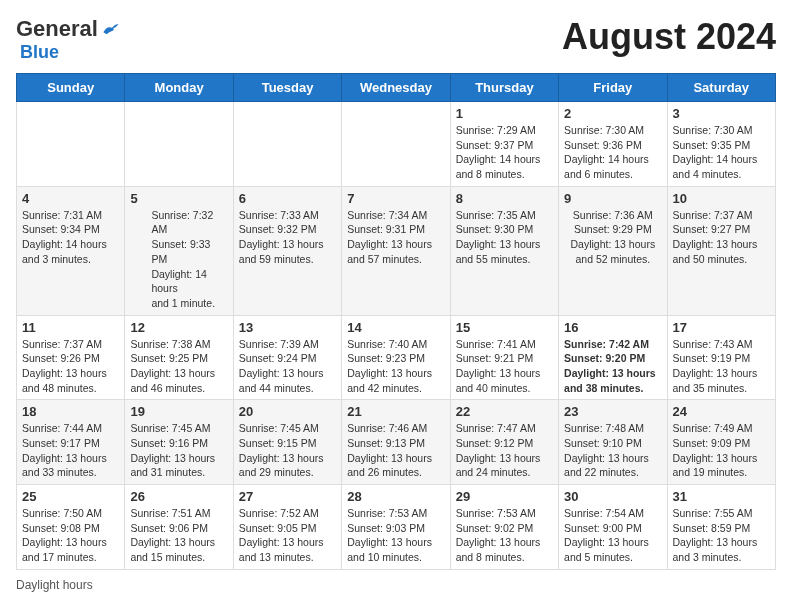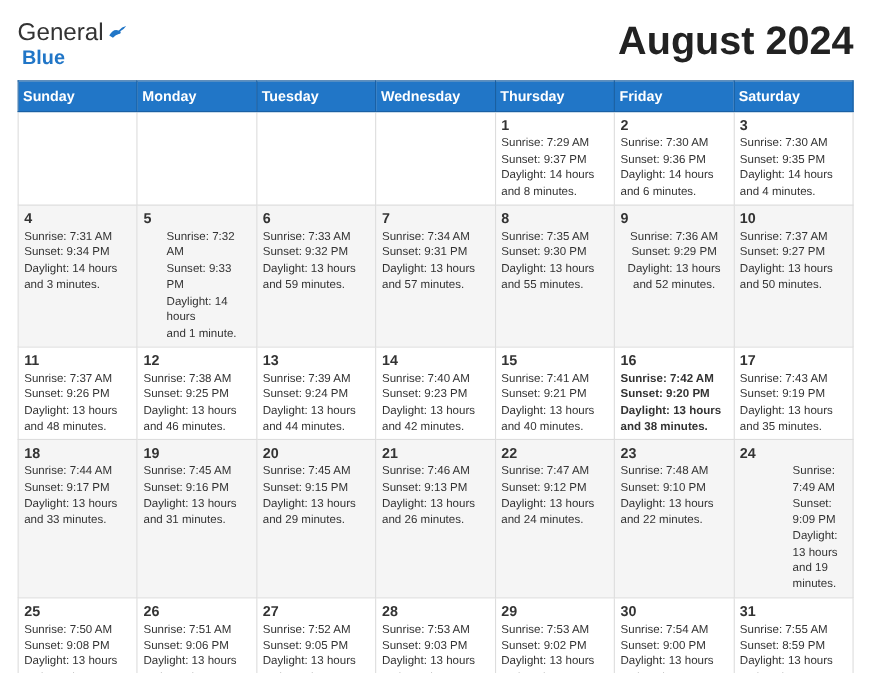--- a/index.html
+++ b/index.html
@@ -18,21 +18,21 @@
     }
     .logo {
       display: flex;
       flex-direction: column;
       align-items: flex-start;
     }
     .logo-text {
       display: flex;
       align-items: center;
       font-size: 22px;
-      font-weight: normal;
+      font-weight: bold;
       color: #333;
     }
     .logo-general { color: #333; }
     .logo-blue { color: #2176c7; }
     .logo-bird {
       width: 20px;
       height: 20px;
       margin-left: 2px;
     }
     .title-area {
@@ -49,21 +49,21 @@
     }
     .calendar {
       width: 100%;
       border-collapse: collapse;
     }
     .calendar th {
       background: #2176c7;
       color: #fff;
       font-size: 13px;
       padding: 6px 4px;
-      text-align: left;
+      text-align: center;
       border: 1px solid #1a5fa0;
     }
     .calendar td {
       border: 1px solid #ddd;
       vertical-align: top;
       padding: 4px 5px;
       width: 108px;
       min-height: 80px;
       background: #fff;
       font-size: 11px;
@@ -290,21 +290,21 @@
         </td>
         <td>
           <span class="day-number">23</span>
           <div class="day-info" style="white-space: pre-line;">Sunrise: 7:48 AM
 Sunset: 9:10 PM
 Daylight: 13 hours
 and 22 minutes.</div>
         </td>
         <td>
           <span class="day-number">24</span>
-          <div class="day-info" style="white-space: pre-line; margin-left: 48px;">Sunrise: 7:49 AM
+          <div class="day-info" style="white-space: pre-line;">Sunrise: 7:49 AM
 Sunset: 9:09 PM
 Daylight: 13 hours
 and 19 minutes.</div>
         </td>
       </tr>
       <tr>
         <td>
           <span class="day-number">25</span>
           <div class="day-info" style="white-space: pre-line;">Sunrise: 7:50 AM
 Sunset: 9:08 PM

